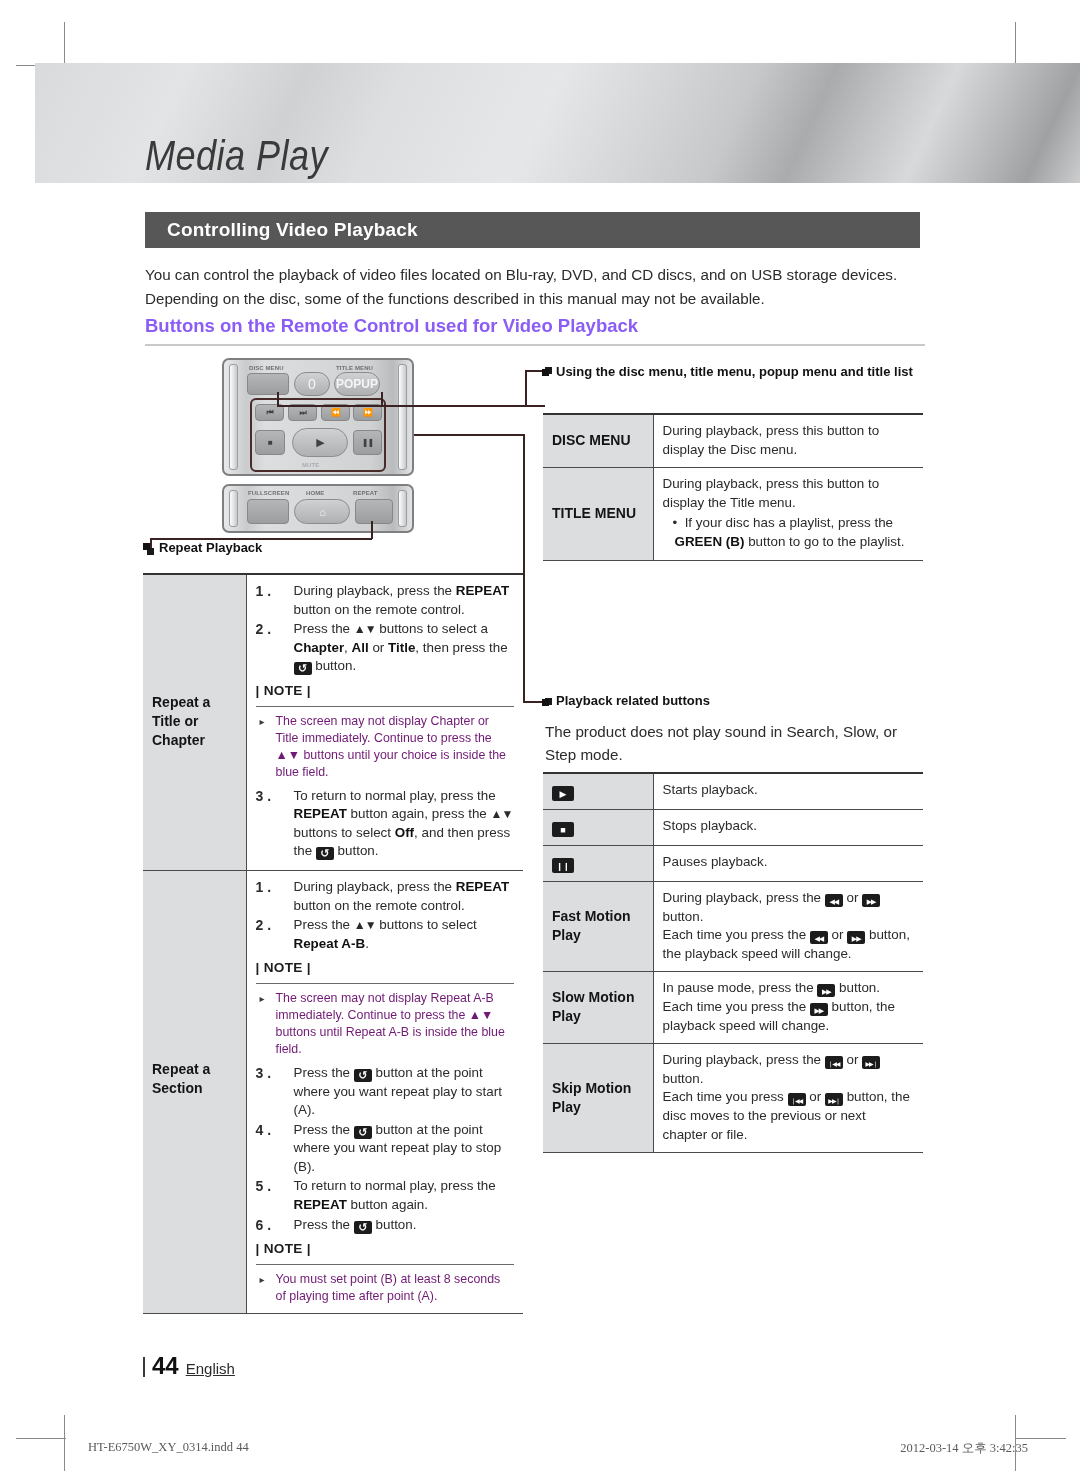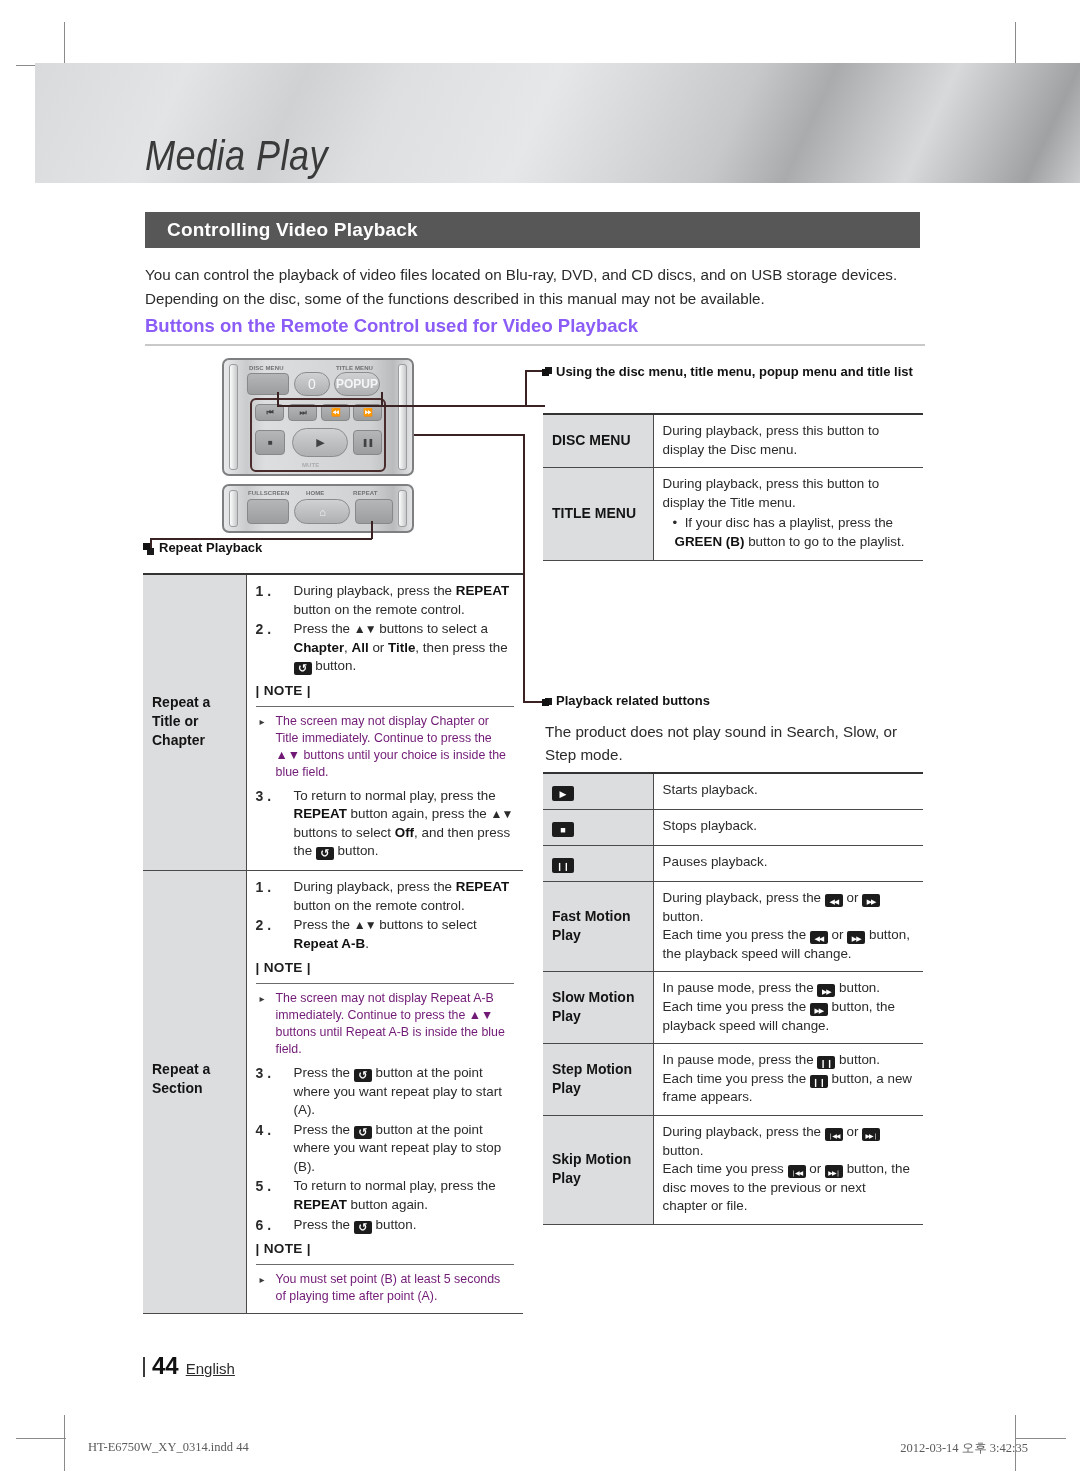--- a/index.html
+++ b/index.html
@@ -340,21 +340,21 @@
           <span class="n">5 .</span>
           <span>To return to normal play, press the <b>REPEAT</b> button again.</span>
         </li>
         <li class="step">
           <span class="n">6 .</span>
           <span>Press the <span class="ico repeat"></span> button.</span>
         </li>
       </ul>
       <div class="note-h">| NOTE |</div>
       <div class="note-sep"></div>
-      <div class="note-item">You must set point (B) at least 5 seconds of playing time after point (A).</div>
+      <div class="note-item">You must set point (B) at least 8 seconds of playing time after point (A).</div>
     </td>
   </tr>
   </tbody>
 </table>
 
 <div class="bullet-head" style="left:556px;top:361px;width:368px;line-height:22px;">
   <span class="sq" style="position:absolute;left:-14px;top:8px;margin:0;"></span><span>Using the disc menu, title menu, popup menu and title list</span>
 </div>
 
 <table class="tbl" style="left:543px;top:413px;width:380px;">
@@ -399,24 +399,20 @@
   </tr>
   <tr>
     <td class="k kmid">Fast Motion Play</td>
     <td>During playback, press the <span class="ico rw"></span> or <span class="ico ff"></span> button.<br>Each time you press the <span class="ico rw"></span> or <span class="ico ff"></span> button, the playback speed will change.</td>
   </tr>
   <tr>
     <td class="k kmid">Slow Motion Play</td>
     <td>In pause mode, press the <span class="ico ff"></span> button.<br>Each time you press the <span class="ico ff"></span> button, the playback speed will change.</td>
   </tr>
   <tr>
-    <td class="k kmid">Step Motion Play</td>
-    <td>In pause mode, press the <span class="ico pause"></span> button.<br>Each time you press the <span class="ico pause"></span> button, a new frame appears.</td>
-  </tr>
-  <tr>
     <td class="k kmid">Skip Motion Play</td>
     <td>During playback, press the <span class="ico prev"></span> or <span class="ico next"></span> button.<br>Each time you press <span class="ico prev"></span> or <span class="ico next"></span> button, the disc moves to the previous or next chapter or file.</td>
   </tr>
   </tbody>
 </table>
 
 <div id="page-footer">
   <span class="bar"></span><span id="page-num">44</span><span id="page-lang">English</span>
 </div>
 

